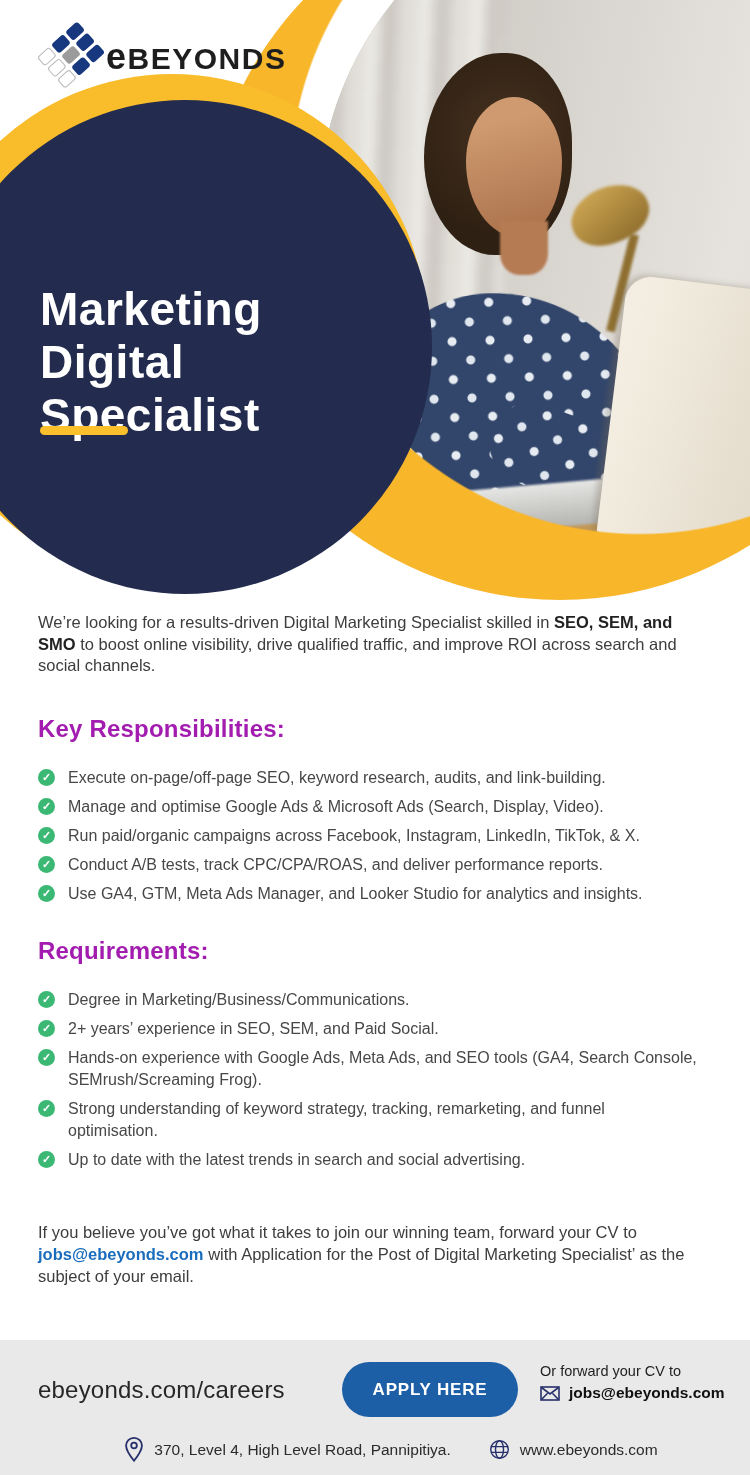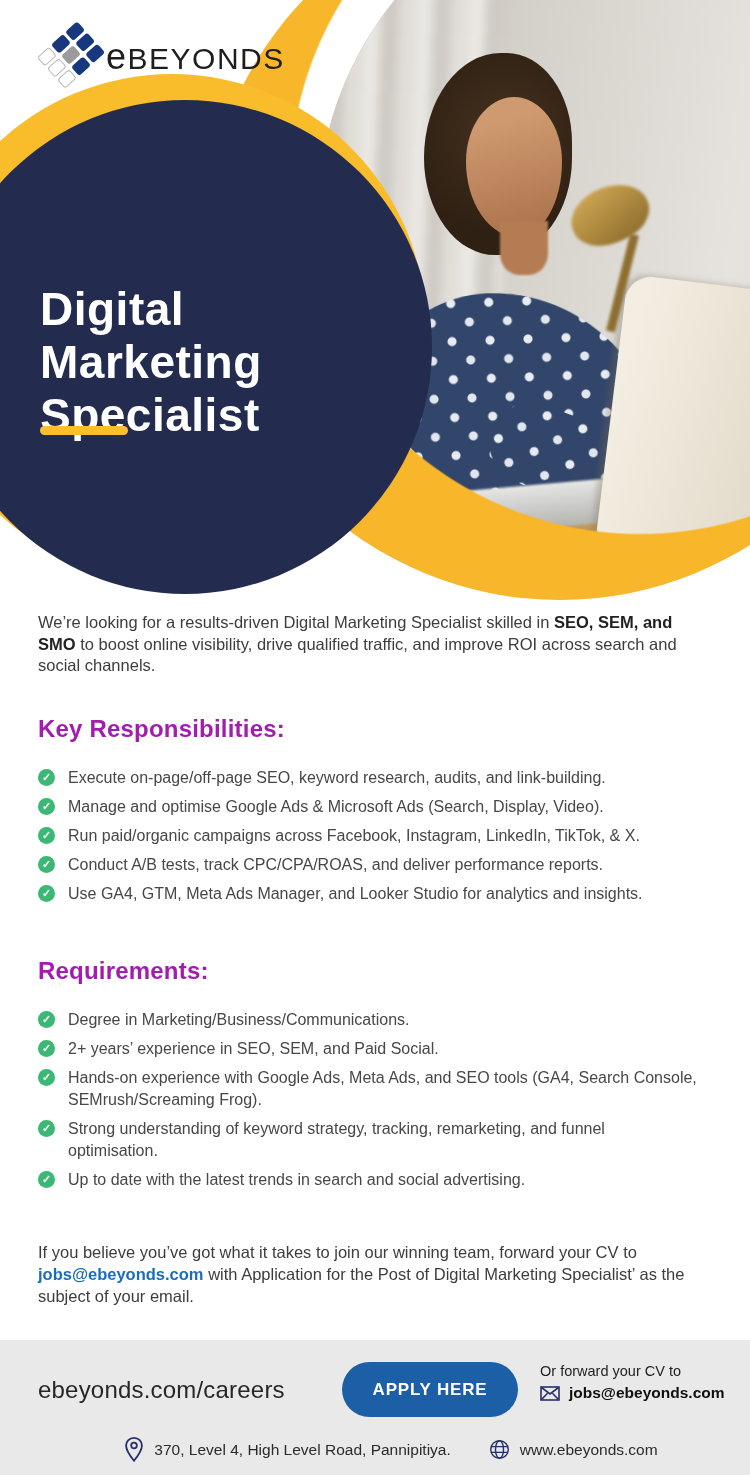--- a/index.html
+++ b/index.html
@@ -58,29 +58,29 @@
 
   
   .logo{position:absolute;left:36px;top:26px;z-index:6;display:flex;align-items:center;gap:8px;}
   .logo-mark{position:relative;width:62px;height:62px;}
   .logo-grid{position:absolute;left:8px;top:8px;display:grid;grid-template-columns:repeat(3,16px);
     grid-auto-rows:12px;gap:3px;transform:rotate(-42deg);transform-origin:50% 50%;}
   .tile{border-radius:3px;}
   .t-blue{background:#17387E;}
   .t-gray{background:#9B9B9B;}
   .t-white{background:#ffffff;border:1.5px solid #b9b9b9;box-sizing:border-box;}
-  .logo-text{font-size:30px;letter-spacing:1.5px;color:#1e1e1e;font-weight:400;}
+  .logo-text{font-size:30px;letter-spacing:1.5px;color:#1e1e1e;font-weight:700;}
   .logo-text .lc-e{font-size:36px;}
 
   
   .content{position:absolute;left:38px;top:600px;width:676px;}
   .intro{margin:12px 0 0;font-size:16.5px;line-height:21.5px;color:#3d3d3d;}
   .intro strong,.closing strong{color:#222;}
   .section-heading{margin:38px 0 0;font-size:24px;font-weight:700;color:#a21caf;letter-spacing:.2px;}
-  .section-heading.req{margin-top:52px;}
+  .section-heading.req{margin-top:32px;}
   .bullet-list{list-style:none;margin:24px 0 0;padding:0;max-width:660px;}
   .bullet{display:flex;align-items:flex-start;gap:13px;margin-bottom:7px;font-size:16px;line-height:22px;color:#474747;}
   .check{flex:0 0 auto;width:17px;height:17px;margin-top:2px;border-radius:50%;background:#3BB873;
     color:#fff;font-size:11px;font-weight:700;display:flex;align-items:center;justify-content:center;line-height:1;}
   .closing{margin:50px 0 0;font-size:16.5px;line-height:22px;color:#3d3d3d;max-width:670px;}
   .email-link{color:#1A6DBD;font-weight:700;text-decoration:none;}
 
   
   .footer{position:absolute;left:0;top:1340px;width:750px;height:135px;background:#E9E9E9;}
   .careers{position:absolute;left:38px;top:22px;height:55px;line-height:55px;font-size:24px;color:#272727;letter-spacing:.2px;}
@@ -118,22 +118,22 @@
       <div class="ph ph-desk"></div>
       <div class="ph ph-keyboard"></div>
       <div class="ph ph-laptop"></div>
     </div>
 
     <div class="yellow-ring"></div>
     <div class="navy-accent"></div>
 
     <div class="navy-circle">
       <h1 class="hero-title">
+        <span>Marketing</span>
         <span>Digital</span>
-        <span>Marketing</span>
         <span>Specialist</span>
       </h1>
       <div class="title-underline"></div>
     </div>
 
     <div class="logo">
       <div class="logo-mark">
         <div class="logo-grid">
           <span class="tile t-white"></span>
             <span class="tile t-blue"></span>

